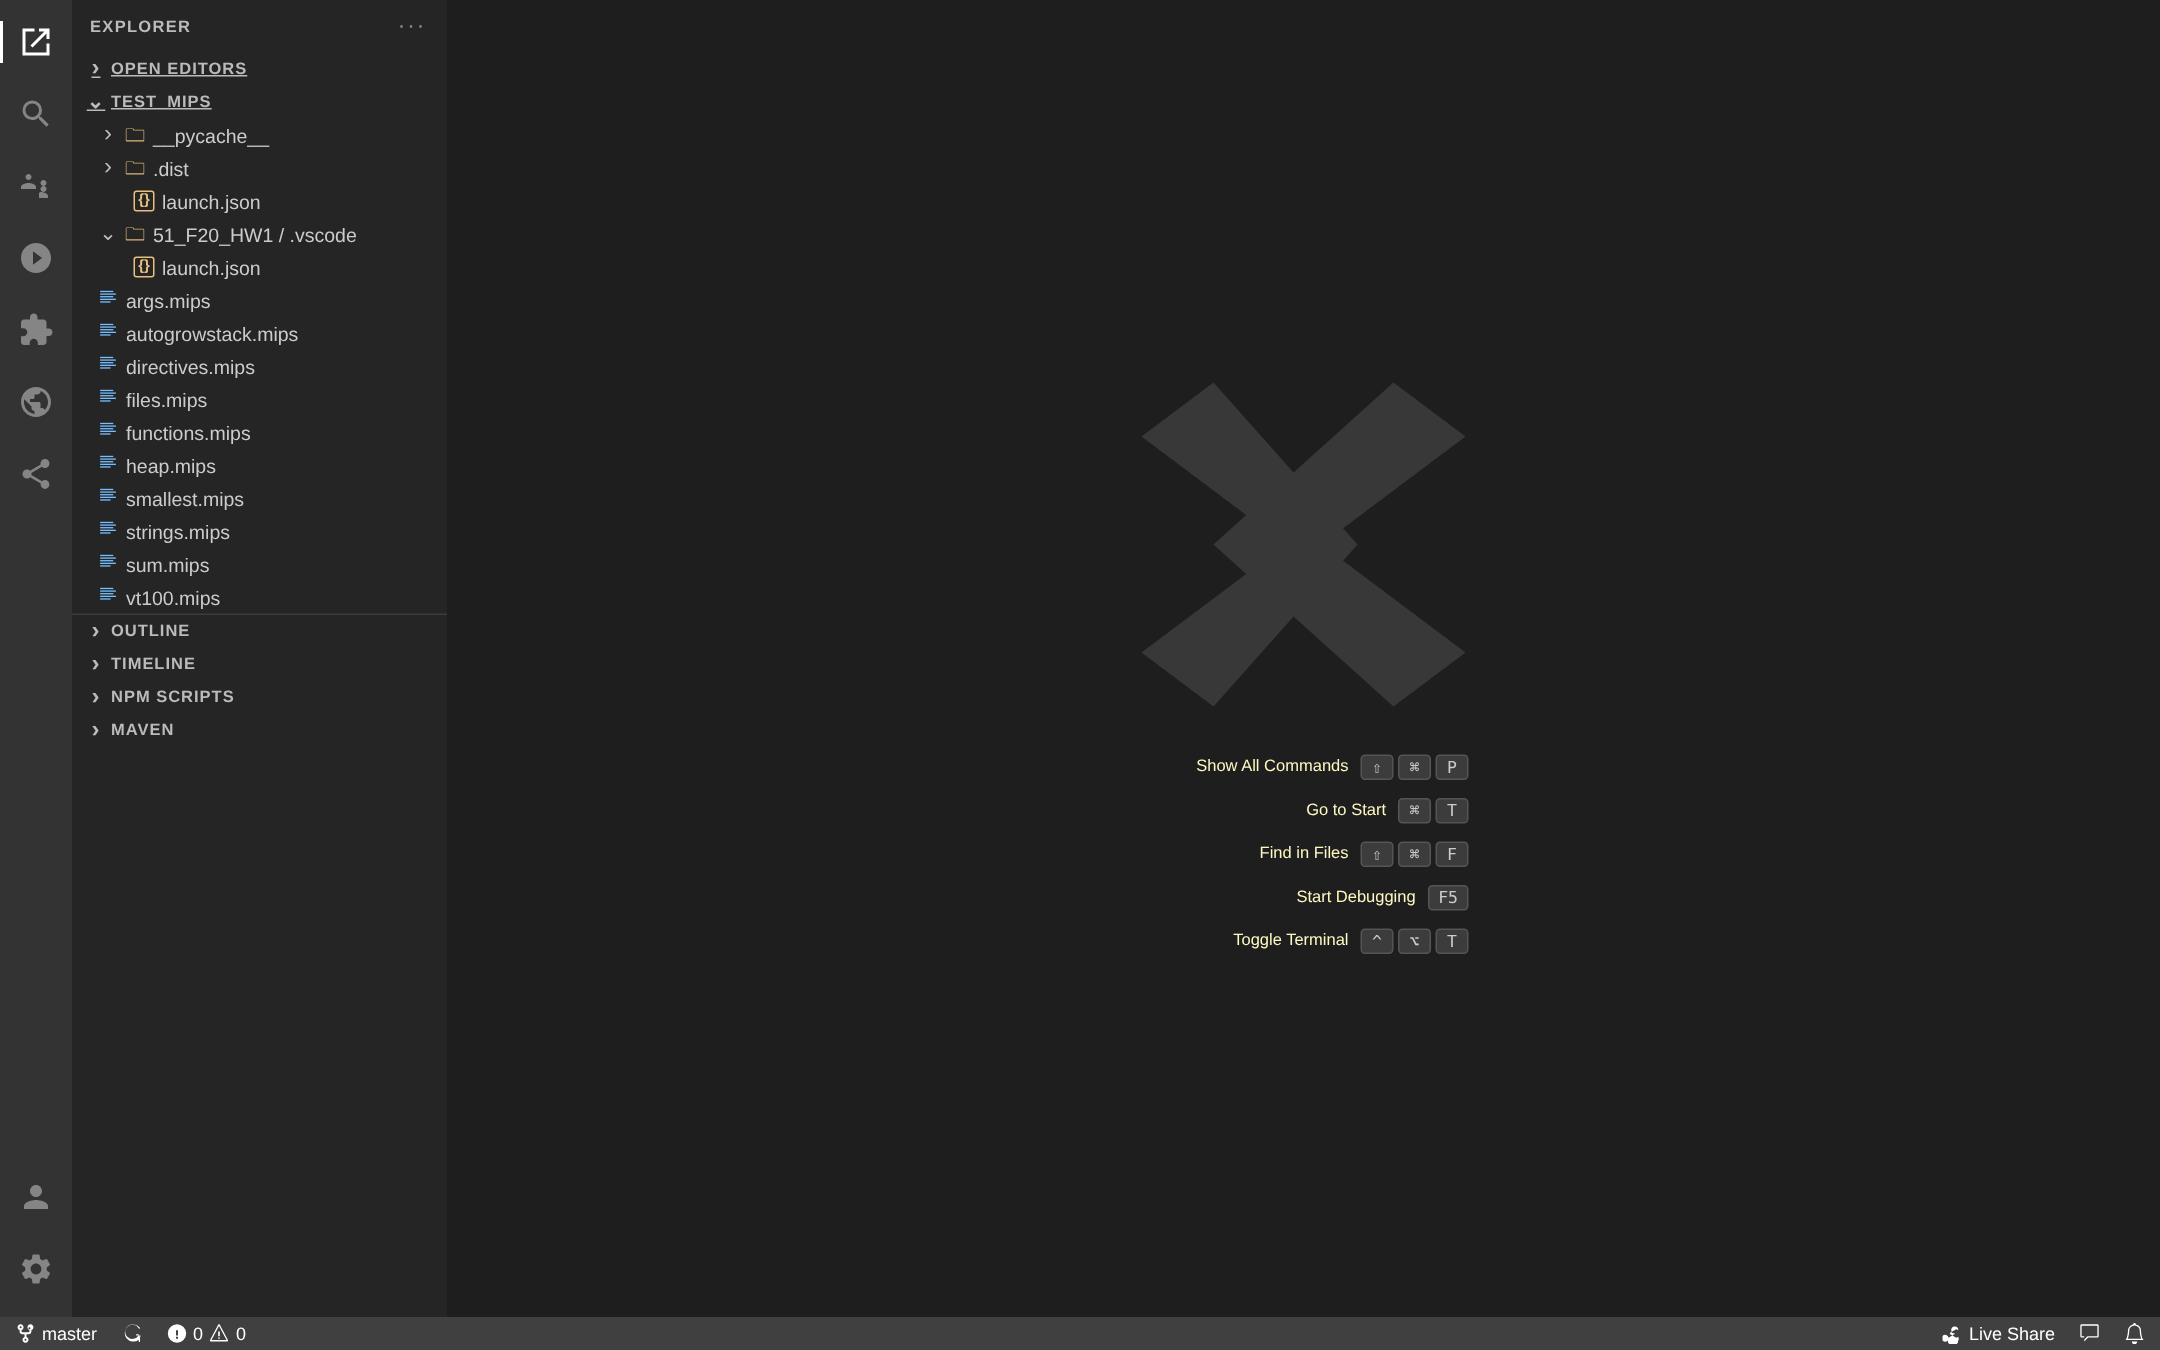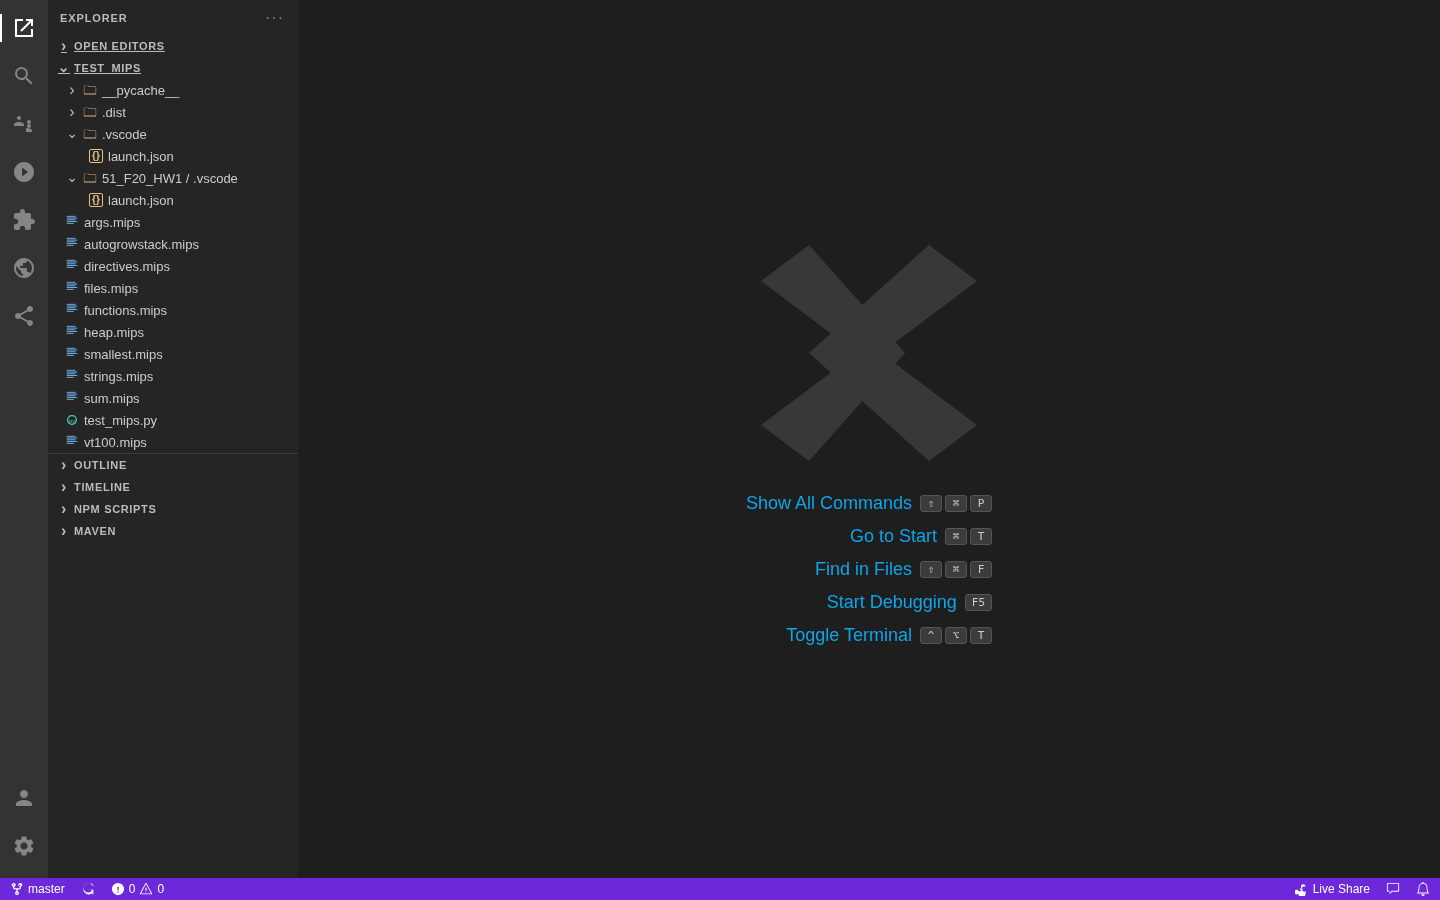--- a/index.html
+++ b/index.html
@@ -244,22 +244,22 @@
     }
     .shortcut-row {
       display: flex;
       align-items: center;
       justify-content: flex-end;
       gap: 8px;
       color: #858585;
       font-size: 13px;
     }
     .shortcut-label {
-      color: #0ea5e9;
-      font-size: 18px;
+      color: #fef9c3;
+      font-size: 11px;
       text-align: right;
       min-width: 140px;
     }
     .kbd-group {
       display: flex;
       gap: 3px;
     }
     .kbd {
       background: #3c3c3c;
       border: 1px solid #555;
@@ -268,21 +268,21 @@
       font-size: 11px;
       color: #ccc;
       min-width: 22px;
       text-align: center;
       font-family: monospace;
     }
 
     
     .status-bar {
       height: 22px;
-      background: #6d28d9;
+      background: #404040;
       display: flex;
       align-items: center;
       justify-content: space-between;
       padding: 0 6px;
       flex-shrink: 0;
     }
     .status-bar-left {
       display: flex;
       align-items: center;
       gap: 8px;
@@ -407,55 +407,46 @@
         <div class="tree-item tree-item-indent1">
           <span class="chevron chevron-right"></span>
           <span class="folder-icon">
             <svg width="14" height="14" viewBox="0 0 16 16" fill="#dcb67a">
                 <path d="M1.5 3h5.268l.5 1H14.5l.5.5v8l-.5.5h-13l-.5-.5v-9l.5-.5zm0 1v8h13V4.5H6.768l-.5-1H1.5V4z"></path>
               </svg>
           </span>
           <span>.dist</span>
         </div>
 
+
+        <div class="tree-item tree-item-indent3">
+          <span class="file-icon">
+            <span class="json-icon">{}</span>
+          </span>
+          <span>launch.json</span>
+        </div>
+
         <div class="tree-item tree-item-indent1">
           <span class="chevron chevron-down"></span>
           <span class="folder-icon">
             <svg width="14" height="14" viewBox="0 0 16 16" fill="#dcb67a">
                 <path d="M1.5 3h5.268l.5 1H14.5l.5.5v8l-.5.5h-13l-.5-.5v-9l.5-.5zm0 1v8h13V4.5H6.768l-.5-1H1.5V4z"></path>
               </svg>
           </span>
-          <span>.vscode</span>
+          <span>51_F20_HW1 / .vscode</span>
         </div>
 
         <div class="tree-item tree-item-indent3">
           <span class="file-icon">
             <span class="json-icon">{}</span>
           </span>
           <span>launch.json</span>
         </div>
 
         <div class="tree-item tree-item-indent1">
-          <span class="chevron chevron-down"></span>
-          <span class="folder-icon">
-            <svg width="14" height="14" viewBox="0 0 16 16" fill="#dcb67a">
-                <path d="M1.5 3h5.268l.5 1H14.5l.5.5v8l-.5.5h-13l-.5-.5v-9l.5-.5zm0 1v8h13V4.5H6.768l-.5-1H1.5V4z"></path>
-              </svg>
-          </span>
-          <span>51_F20_HW1 / .vscode</span>
-        </div>
-
-        <div class="tree-item tree-item-indent3">
-          <span class="file-icon">
-            <span class="json-icon">{}</span>
-          </span>
-          <span>launch.json</span>
-        </div>
-
-        <div class="tree-item tree-item-indent1">
           <span class="file-icon">
             <svg width="14" height="14" viewBox="0 0 16 16" fill="#75beff">
                 <rect x="2" y="1" width="10" height="1"></rect>
                 <rect x="2" y="3" width="12" height="1"></rect>
                 <rect x="2" y="5" width="10" height="1"></rect>
                 <rect x="2" y="7" width="12" height="1"></rect>
                 <rect x="2" y="9" width="8" height="1"></rect>
               </svg>
           </span>
           <span>args.mips</span>
@@ -558,29 +549,20 @@
                 <rect x="2" y="1" width="10" height="1"></rect>
                 <rect x="2" y="3" width="12" height="1"></rect>
                 <rect x="2" y="5" width="10" height="1"></rect>
                 <rect x="2" y="7" width="12" height="1"></rect>
                 <rect x="2" y="9" width="8" height="1"></rect>
               </svg>
           </span>
           <span>sum.mips</span>
         </div>
 
-        <div class="tree-item tree-item-indent1">
-          <span class="file-icon">
-            <svg width="14" height="14" viewBox="0 0 16 16" fill="#4ec9b0">
-                <circle cx="8" cy="8" r="5" fill="none" stroke="#4ec9b0" stroke-width="1.5"></circle>
-                <text x="8" y="11" text-anchor="middle" font-size="7" fill="#4ec9b0">py</text>
-              </svg>
-          </span>
-          <span>test_mips.py</span>
-        </div>
 
         <div class="tree-item tree-item-indent1">
           <span class="file-icon">
             <svg width="14" height="14" viewBox="0 0 16 16" fill="#75beff">
                 <rect x="2" y="1" width="10" height="1"></rect>
                 <rect x="2" y="3" width="12" height="1"></rect>
                 <rect x="2" y="5" width="10" height="1"></rect>
                 <rect x="2" y="7" width="12" height="1"></rect>
                 <rect x="2" y="9" width="8" height="1"></rect>
               </svg>

